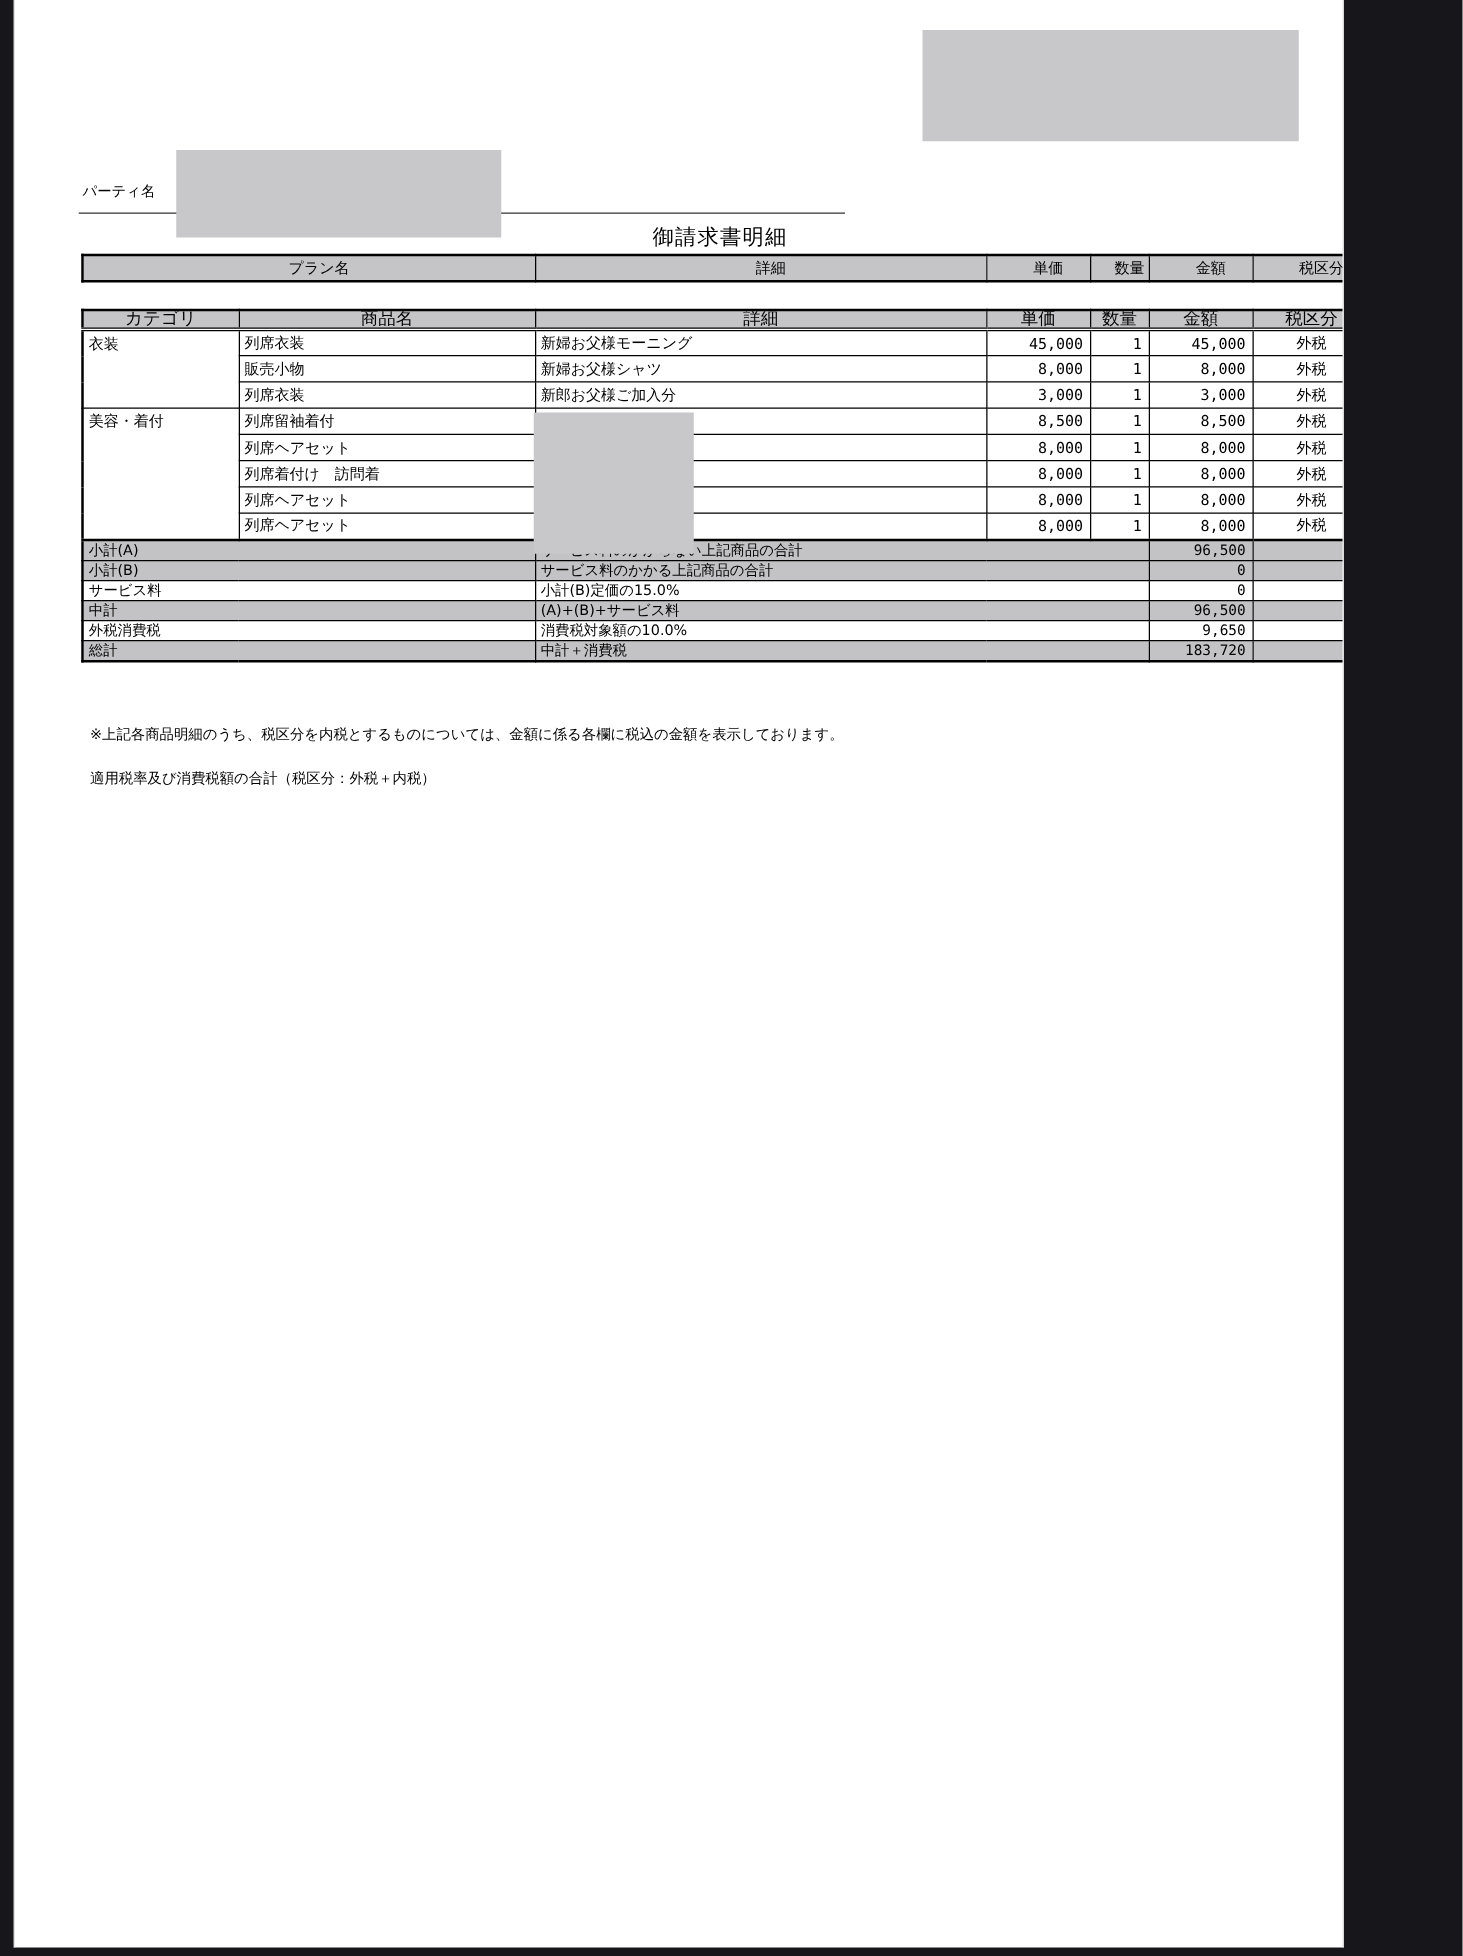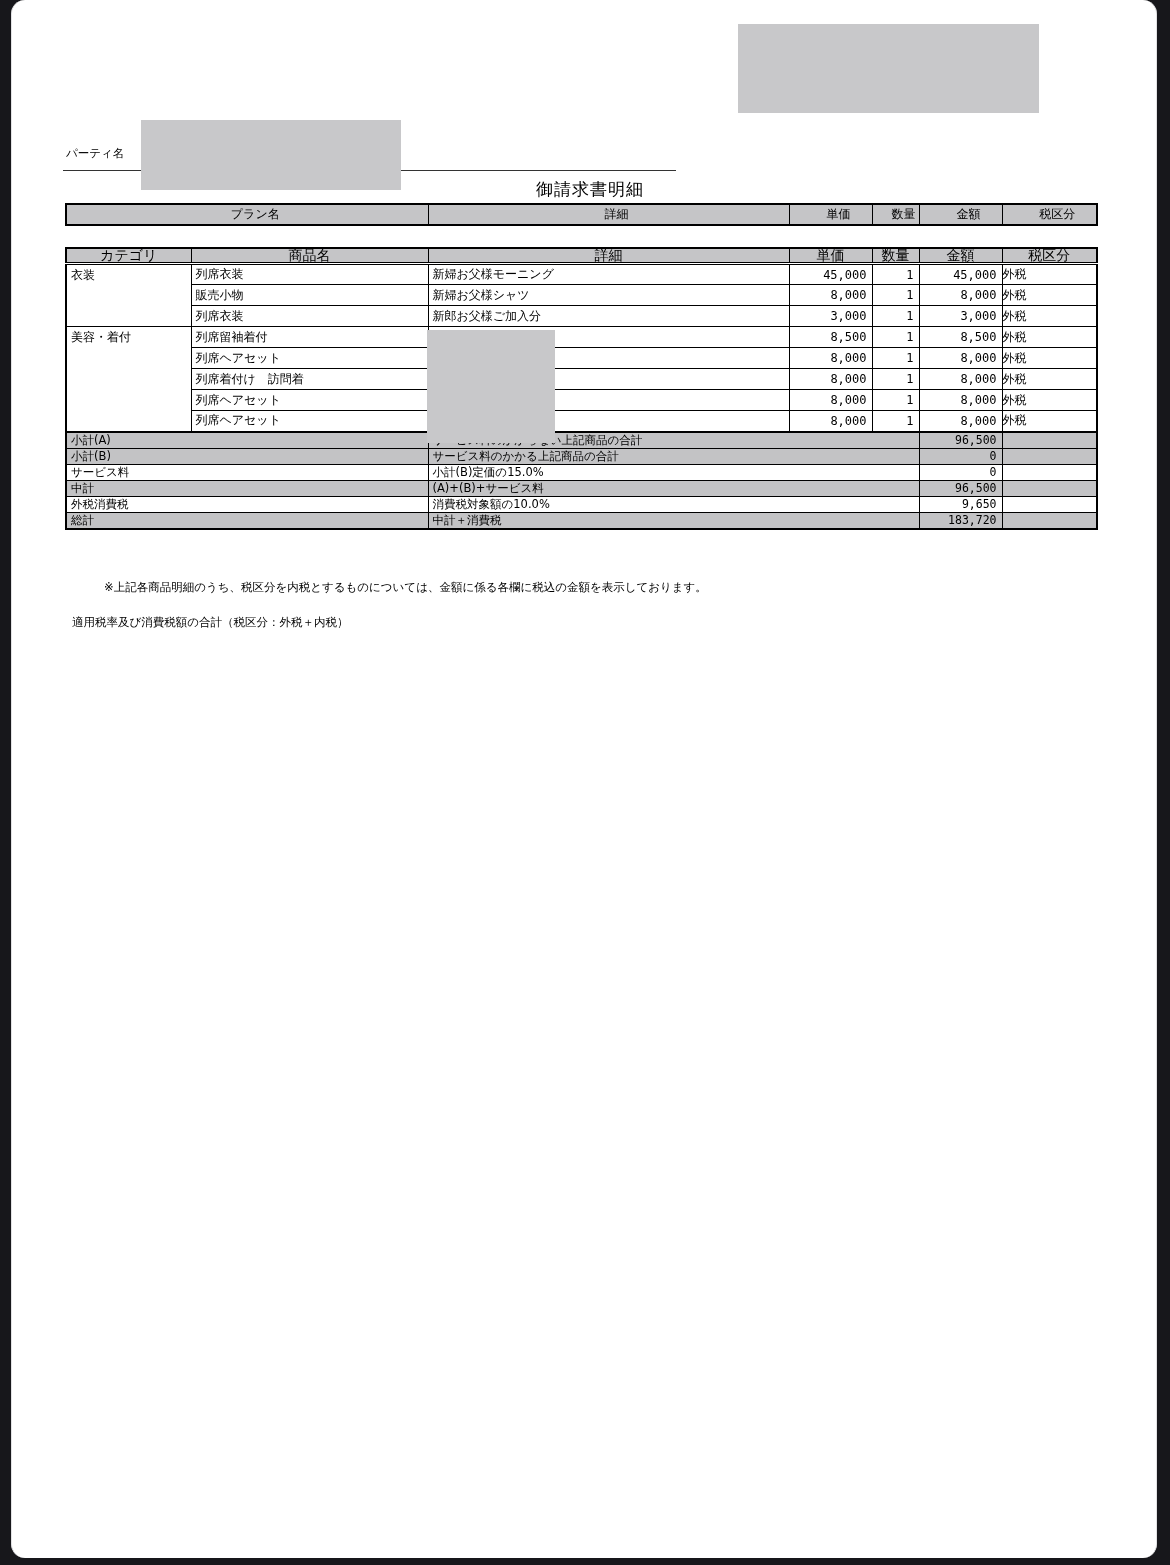--- a/index.html
+++ b/index.html
@@ -12,59 +12,58 @@
   }
   *{margin:0;padding:0;box-sizing:border-box;}
   html,body{width:1170px;height:1565px;}
   body{
     background:var(--frame-background);
     font-family:"DejaVu Sans","Liberation Sans",sans-serif;
     color:#000;
     position:relative;
   }
   .page{
-    position:absolute;left:11px;top:0;width:1146px;height:1558px;
+    position:absolute;left:11px;top:0;width:1064px;height:1558px;
     background:var(--page-background);
     border-left:1px solid #e2e2e4;
     border-right:1px solid #e2e2e4;
     overflow:hidden;
-    border-radius:14px;
   }
   .redact{position:absolute;background:var(--redaction-fill);z-index:5;}
   .redact-top-right{left:726px;top:24px;width:301px;height:89px;}
   .redact-party{left:129px;top:120px;width:260px;height:70px;}
   .redact-detail{left:415px;top:330px;width:128px;height:113px;}
   .party-label{position:absolute;left:54px;top:146px;font-size:11.5px;}
   .party-underline{position:absolute;left:51px;top:170px;width:613px;height:0;border-top:1.5px solid #333;}
-  .doc-title{position:absolute;left:468px;top:178px;width:220px;text-align:center;font-size:17px;letter-spacing:1px;}
+  .doc-title{position:absolute;left:454px;top:178px;width:220px;text-align:center;font-size:17px;letter-spacing:1px;}
   table{border-collapse:collapse;table-layout:fixed;position:absolute;}
   th,td{overflow:hidden;white-space:nowrap;}
   .plan-table{left:53px;top:203px;width:1031px;border:2px solid var(--border-color);}
   .plan-table th{
     background:var(--table-header-fill);
     border:1px solid var(--border-color);
     height:21px;font-size:12px;font-weight:normal;text-align:center;padding-left:16px;
   }
   .items-table{left:53px;top:247px;width:1031px;border:2px solid var(--border-color);}
   .items-table thead th{
     background:var(--table-header-fill);
     border:1px solid var(--border-color);
     border-bottom:3px double var(--border-color);
     height:13px;font-size:14px;font-weight:normal;text-align:center;line-height:13px;
   }
   .items-table td{border:1px solid var(--border-color);font-size:12px;}
   .items-table td.item-cell{height:21px;}
   .cat-cell{vertical-align:top;padding:2px 0 0 4px;}
   .txt{text-align:left;padding-left:4px;}
   .num{text-align:right;padding-right:5px;font-family:"DejaVu Sans Mono","Liberation Mono",monospace;font-size:12px;}
-  .ctr{}
+  .ctr{text-align:center;}
   .sum-row td{height:15px;font-size:11.5px;}
   .sum-row.first td{border-top:2px solid var(--border-color);}
   .sum-row.shaded td{background:var(--shaded-row-fill);}
-  .note{position:absolute;left:92px;top:580px;font-size:11.5px;}
+  .note{position:absolute;left:60px;top:580px;font-size:11.5px;}
   .tax-caption{position:absolute;left:60px;top:615px;font-size:11.5px;}
   .tax-table{left:51px;top:632px;width:601px;border:2px solid var(--border-color);}
   .tax-table th,.tax-table td{
     background:var(--table-header-fill);
     border:1px solid var(--border-color);
     height:15px;font-size:12px;font-weight:normal;text-align:center;
   }
   .tax-table td.num-c{font-family:"DejaVu Sans Mono","Liberation Mono",monospace;}
 </style>
 </head>

